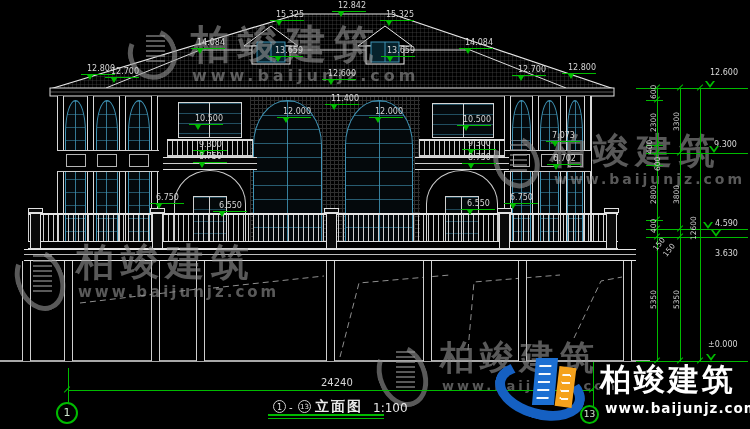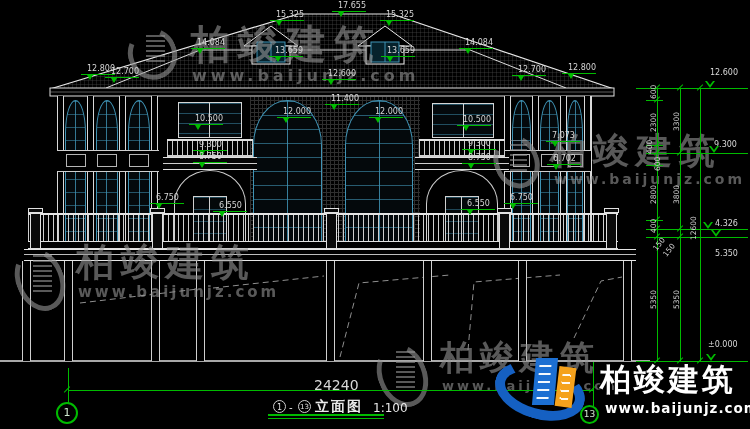--- a/index.html
+++ b/index.html
@@ -196,21 +196,21 @@
     <div class="wm-cn" style="left:60px;top:2px;font-size:38px;letter-spacing:7px">柏竣建筑</div>
     <div class="wm-url" style="left:62px;top:42px;font-size:15px;letter-spacing:3px">www.baijunjz.com</div>
   </div>
   <div class="wm" style="left:378px;top:336px;width:236px;height:72px">
     <div class="wm-ico" style="left:0;top:2px;width:56px;height:66px"></div>
     <div class="wm-cn" style="left:62px;top:4px;font-size:34px;letter-spacing:6px">柏竣建筑</div>
     <div class="wm-url" style="left:64px;top:42px;font-size:13px;letter-spacing:3px">www.baijunjz.com</div>
   </div>
 
   <div class="ann" style="left:338px;top:1px">
-      <span class="t">17.655</span>
+      <span class="t">12.842</span>
       <span class="bar"></span>
       <span class="tri"></span>
     </div>
   <div class="ann" style="left:276px;top:10px">
       <span class="t">15.325</span>
       <span class="bar"></span>
       <span class="tri"></span>
     </div>
   <div class="ann" style="left:386px;top:10px">
       <span class="t">15.325</span>
@@ -379,33 +379,33 @@
   <div class="vt" style="left:672px;top:131px">3300</div>
   <div class="vt" style="left:672px;top:204px">3800</div>
   <div class="vt" style="left:672px;top:309px">5350</div>
   <div class="vt" style="left:689px;top:240px">12600</div>
 
   <div class="lt" style="left:710px;top:68px">12.600</div>
   <div class="ht" style="left:705px;top:81px"></div>
   <div class="gl" style="left:700px;top:153px;width:48px;height:1px"></div>
   <div class="lt" style="left:714px;top:140px">9.300</div>
   <div class="ht" style="left:709px;top:146px"></div>
-  <div class="lt" style="left:715px;top:219px">4.326</div>
+  <div class="lt" style="left:715px;top:219px">4.590</div>
   <div class="ht" style="left:703px;top:222px"></div>
-  <div class="lt" style="left:715px;top:249px">5.350</div>
+  <div class="lt" style="left:715px;top:249px">3.630</div>
   <div class="ht" style="left:711px;top:230px"></div>
   <div class="lt" style="left:708px;top:340px">±0.000</div>
   <div class="ht" style="left:706px;top:354px"></div>
 
   <div class="gl" style="left:68px;top:368px;width:1px;height:36px"></div>
   <div class="gl" style="left:593px;top:362px;width:1px;height:44px"></div>
   <div class="gl" style="left:68px;top:390px;width:525px;height:1px"></div>
   <div class="tk" style="left:63px;top:389px"></div>
   <div class="tk" style="left:588px;top:389px"></div>
-  <div class="lt" style="left:314px;top:377px;font-size:14px">24240</div>
+  <div class="lt" style="left:321px;top:377px;font-size:10px">24240</div>
   <div class="bub" style="left:56px;top:402px;width:22px;height:22px;font-size:11px;line-height:18px">1</div>
   <div class="bub" style="left:580px;top:405px;width:19px;height:19px;font-size:9px;line-height:15px">13</div>
 
   <div class="tcir" style="left:273px;top:400px">1</div>
   <div class="ttxt" style="left:289px;top:402px;font-size:10px">-</div>
   <div class="tcir" style="left:298px;top:400px;font-size:7px">13</div>
   <div class="ttxt" style="left:315px;top:398px;font-size:14px;font-weight:bold;letter-spacing:2px">立面图</div>
   <div class="ttxt" style="left:373px;top:401px;font-size:12px">1:100</div>
   <div class="gl" style="left:268px;top:414px;width:116px;height:2px"></div>
   <div class="gl" style="left:268px;top:418px;width:116px;height:1px"></div>

